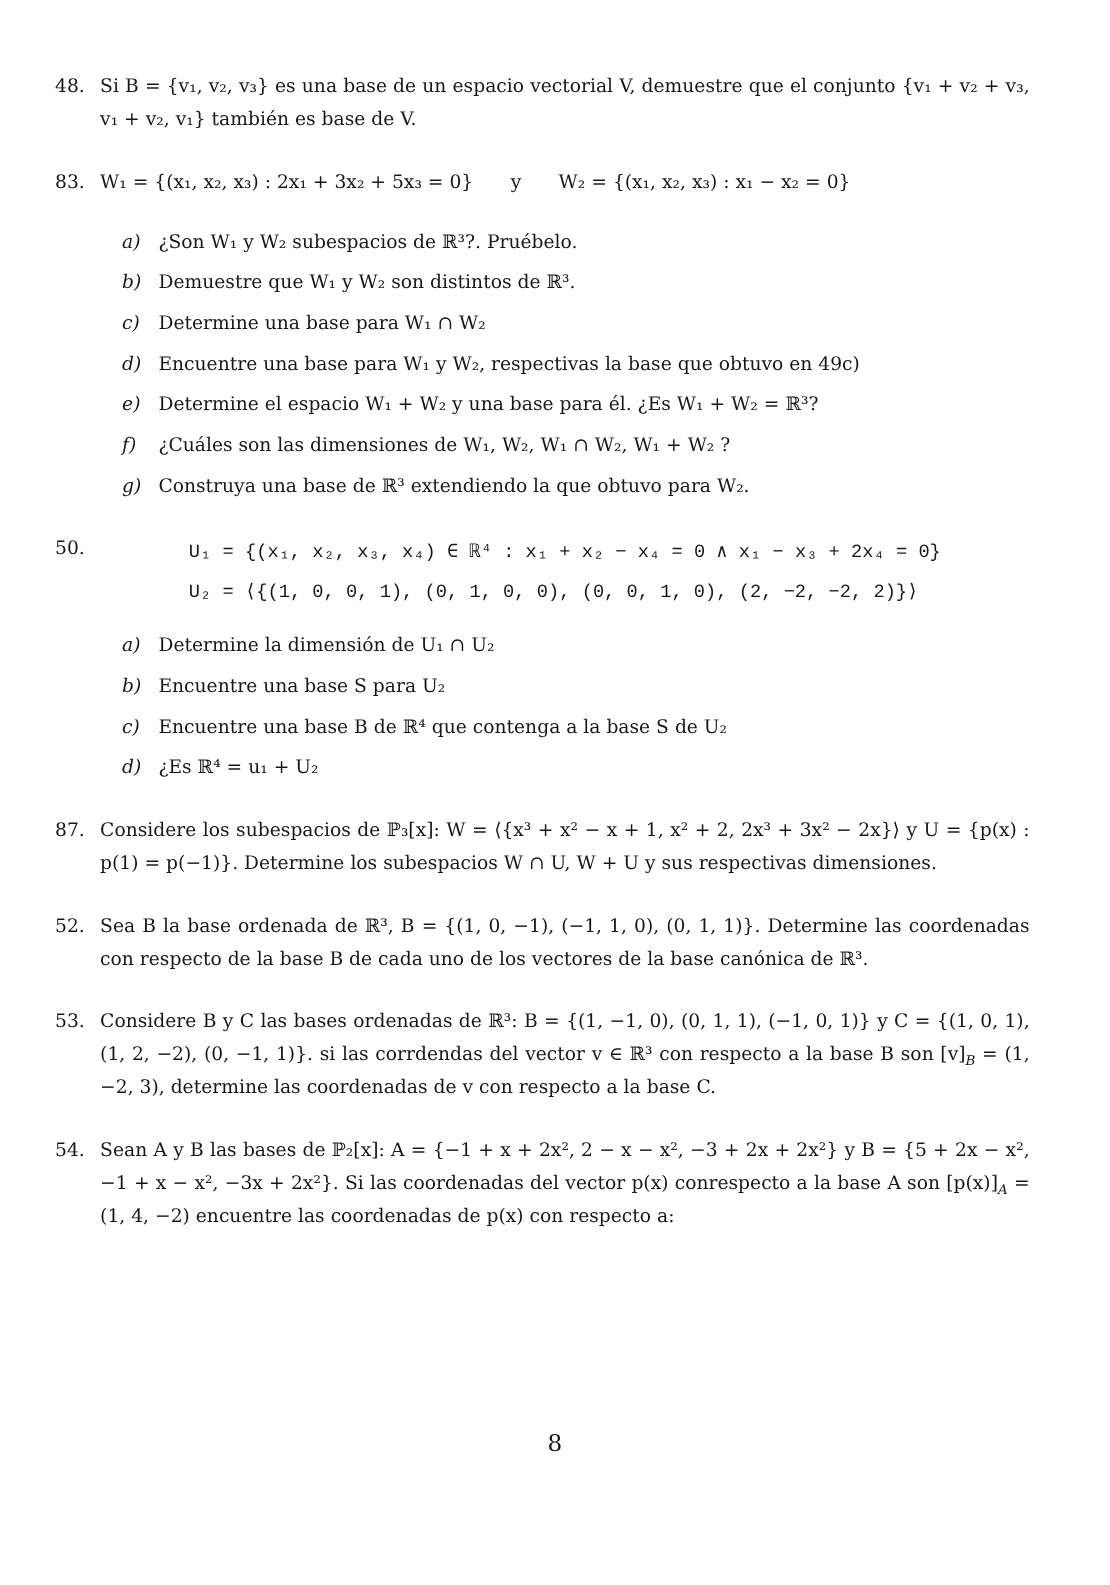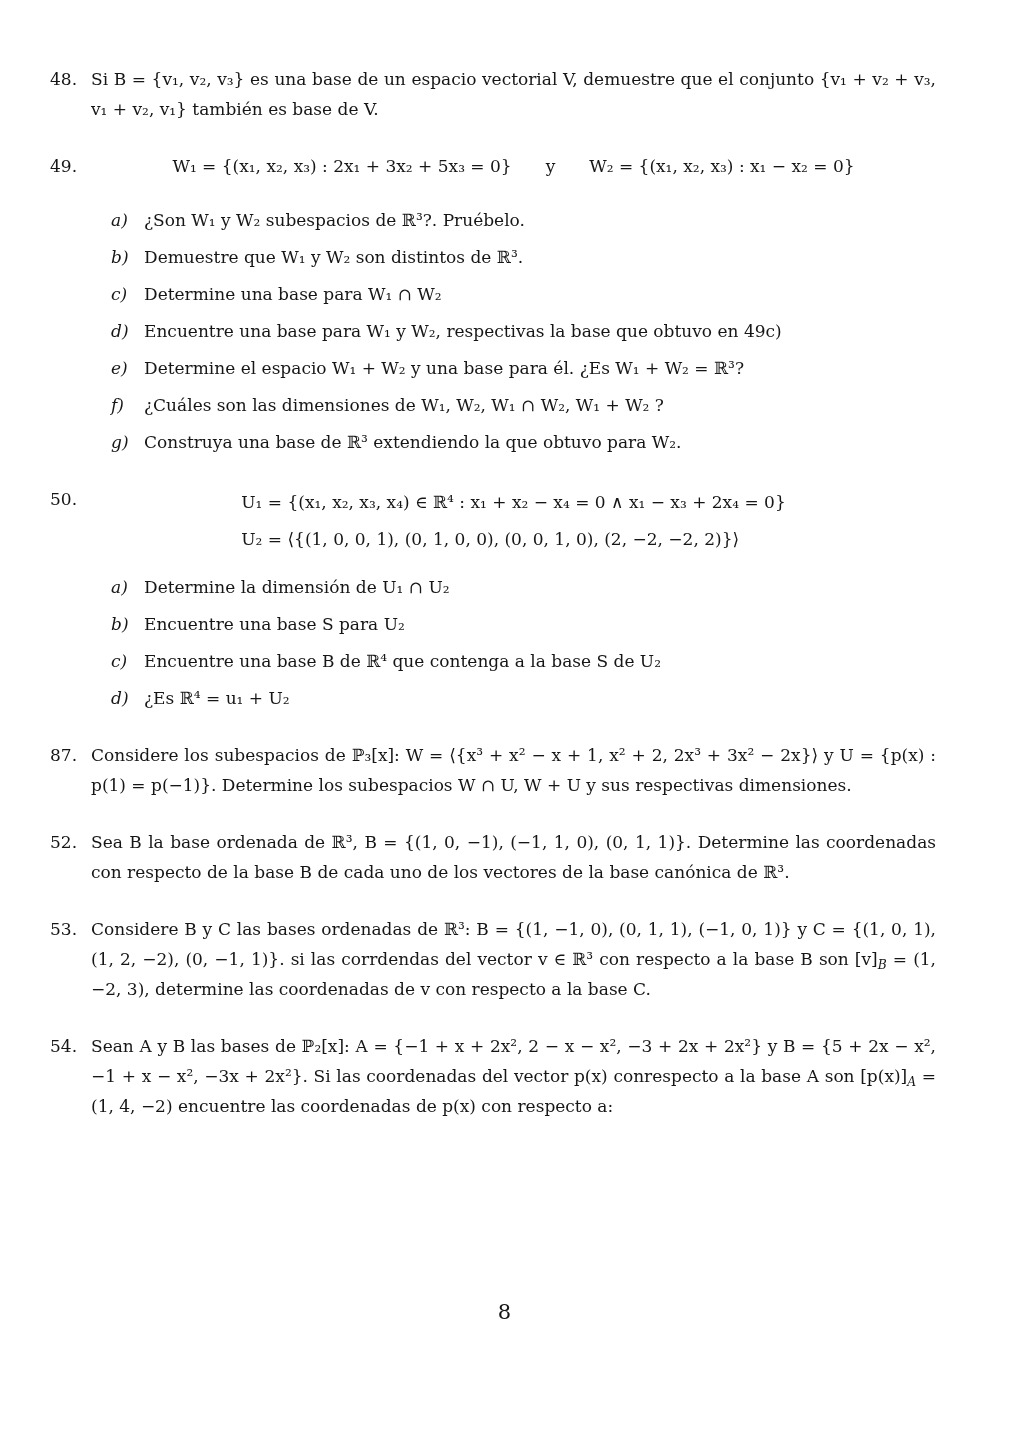--- a/index.html
+++ b/index.html
@@ -10,24 +10,24 @@
     background: #ffffff;
     font-family: "DejaVu Serif", "Liberation Serif", "DejaVu Sans", serif;
     color: #161616;
   }
   .page { position: relative; width: 1009px; height: 1441px; overflow: hidden; background: #ffffff; }
   .content { position: absolute; left: 50px; top: 64px; width: 886px; font-size: 17px; line-height: 30px; }
   .problem { position: relative; padding-left: 41px; margin-bottom: 27px; }
   .pnum { position: absolute; left: 0; top: 0; }
   .ptext { margin: 0; text-align: justify; }
   .intro { text-align: left; }
-  .equation { text-align: center; margin: 17px 0 24px 0; white-space: pre-wrap; }
+  .equation { text-align: left; margin: 17px 0 24px 0; white-space: pre-wrap; }
   .eqblock { text-align: center; margin: 15px 0 10px 0; }
   .eqblock .eqlines { display: inline-block; text-align: left; }
-  .eqline { line-height: 37px; white-space: pre-wrap; }
+  .eqline { line-height: 37px; white-space: pre-wrap; font-family: Liberation Mono, monospace; }
   .subitems { margin: 14px 0 0 20px; }
   .subitem { position: relative; padding-left: 33px; margin-bottom: 7px; }
   .slabel { position: absolute; left: 0; top: 0; font-style: italic; }
   .stext { margin: 0; }
   .gap-lg { margin-top: 18px; }
   sub.msub { font-size: 0.72em; font-style: italic; line-height: 0; }
   .footer {
     position: absolute; top: 1300px; left: 0; width: 100%;
     text-align: center; font-size: 21px;
   }
@@ -37,21 +37,21 @@
 
 <div class="page">
   <div class="content">
 
     <section class="problem">
       <span class="pnum">48.</span>
       <p class="ptext">Si B = {v₁, v₂, v₃} es una base de un espacio vectorial V, demuestre que el conjunto {v₁ + v₂ + v₃, v₁ + v₂, v₁} también es base de V.</p>
     </section>
 
     <section class="problem">
-      <span class="pnum">49.</span>
+      <span class="pnum">83.</span>
       <div class="equation">W₁ = {(x₁, x₂, x₃) : 2x₁ + 3x₂ + 5x₃ = 0}  y  W₂ = {(x₁, x₂, x₃) : x₁ − x₂ = 0}</div>
       <div class="subitems">
         <div class="subitem">
           <span class="slabel">a)</span>
           <p class="stext">¿Son W₁ y W₂ subespacios de ℝ³?. Pruébelo.</p>
         </div>
         <div class="subitem">
           <span class="slabel">b)</span>
           <p class="stext">Demuestre que W₁ y W₂ son distintos de ℝ³.</p>
         </div>

